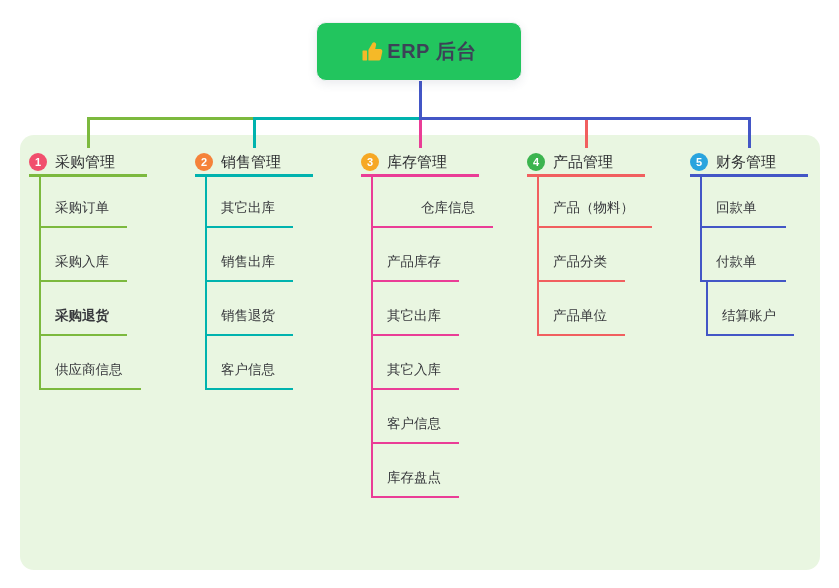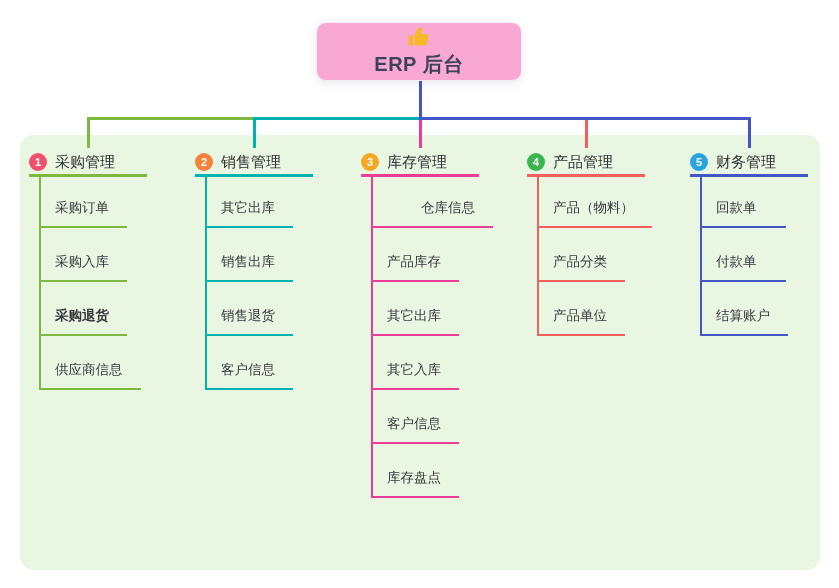--- a/index.html
+++ b/index.html
@@ -1,21 +1,21 @@
 <!DOCTYPE html>
 <html><head>
 <meta charset="utf-8">
 <style>
   html,body{margin:0;padding:0;background:#ffffff;width:839px;height:588px;overflow:hidden;
     font-family:"Liberation Sans","DejaVu Sans",sans-serif;}
   .canvas{position:relative;width:839px;height:588px;background:#ffffff;}
   .panel{position:absolute;left:20px;top:135px;width:800px;height:435px;background:#e9f6e1;border-radius:14px;}
-  .root-node{position:absolute;left:316px;top:22px;width:206px;height:59px;background:#f9a8d4;
+  .root-node{position:absolute;left:316px;top:22px;width:206px;height:59px;background:#22c55e;
     border:1px solid #f1f1f3;border-radius:10px;box-shadow:0 3px 10px rgba(60,70,100,.10);
-    display:flex;align-items:center;justify-content:center;gap:2px;box-sizing:border-box;flex-direction:column;}
+    display:flex;align-items:center;justify-content:center;gap:2px;box-sizing:border-box;}
   .root-label{font-size:20px;font-weight:600;color:#3c4257;letter-spacing:.5px;}
   .root-icon{display:inline-flex;width:24px;height:24px;}
   .line{position:absolute;}
   .branch{position:absolute;width:118px;}
   .branch-header{display:flex;align-items:center;gap:8px;height:24px;border-bottom:3px solid #000;
     padding-bottom:0;box-sizing:content-box;}
   .badge{display:inline-flex;align-items:center;justify-content:center;width:18px;height:18px;
     border-radius:50%;color:#fff;font-size:11px;font-weight:bold;flex:0 0 18px;}
   .branch-label{font-size:15px;font-weight:500;color:#2f3033;white-space:nowrap;}
   .children{margin-left:10px;}
@@ -162,19 +162,19 @@
     </div>
     <div class="children">
   <div class="child" style="border-color: rgb(67, 86, 198);">
     <span class="child-label">回款单</span>
   </div>
 
   <div class="child" style="border-color: rgb(67, 86, 198);">
     <span class="child-label">付款单</span>
   </div>
 
-  <div class="child" style="border-color: rgb(67, 86, 198);">
+  <div class="child" style="border-color: rgb(67, 86, 198); margin-left: 6px;">
     <span class="child-label">结算账户</span>
   </div>
 </div>
   </div>
 </div>
 </div>
 
 </body></html>

